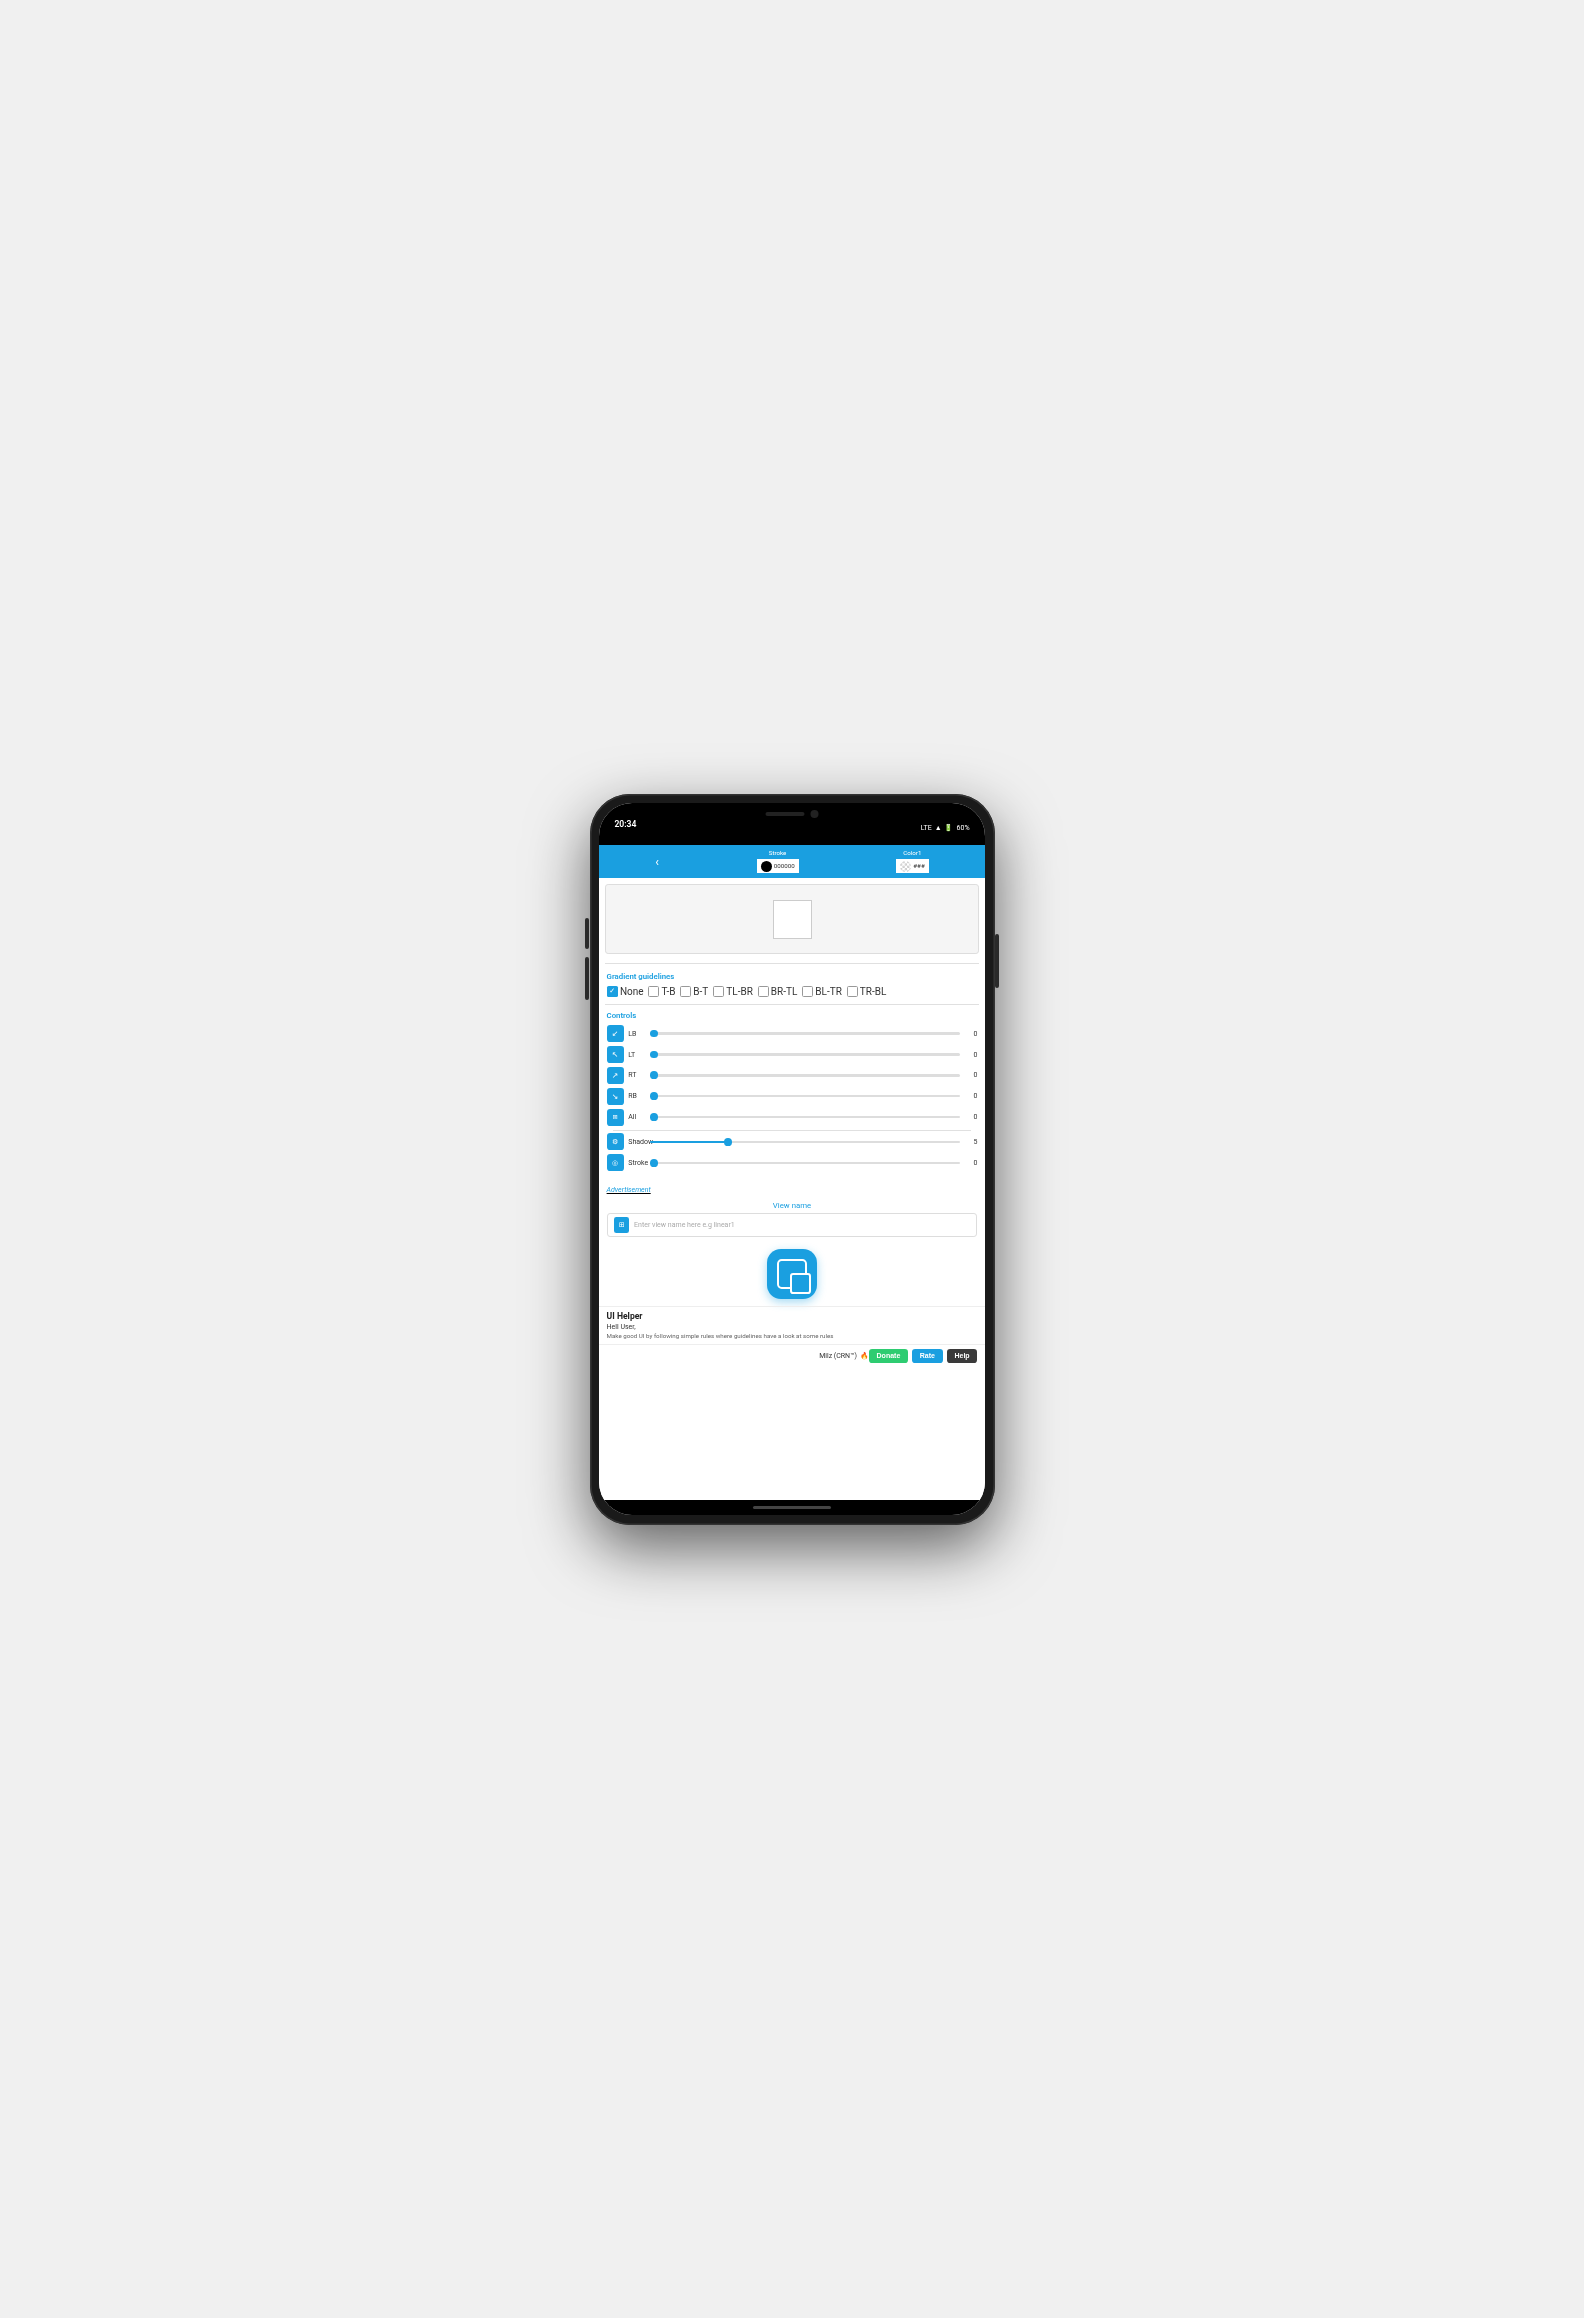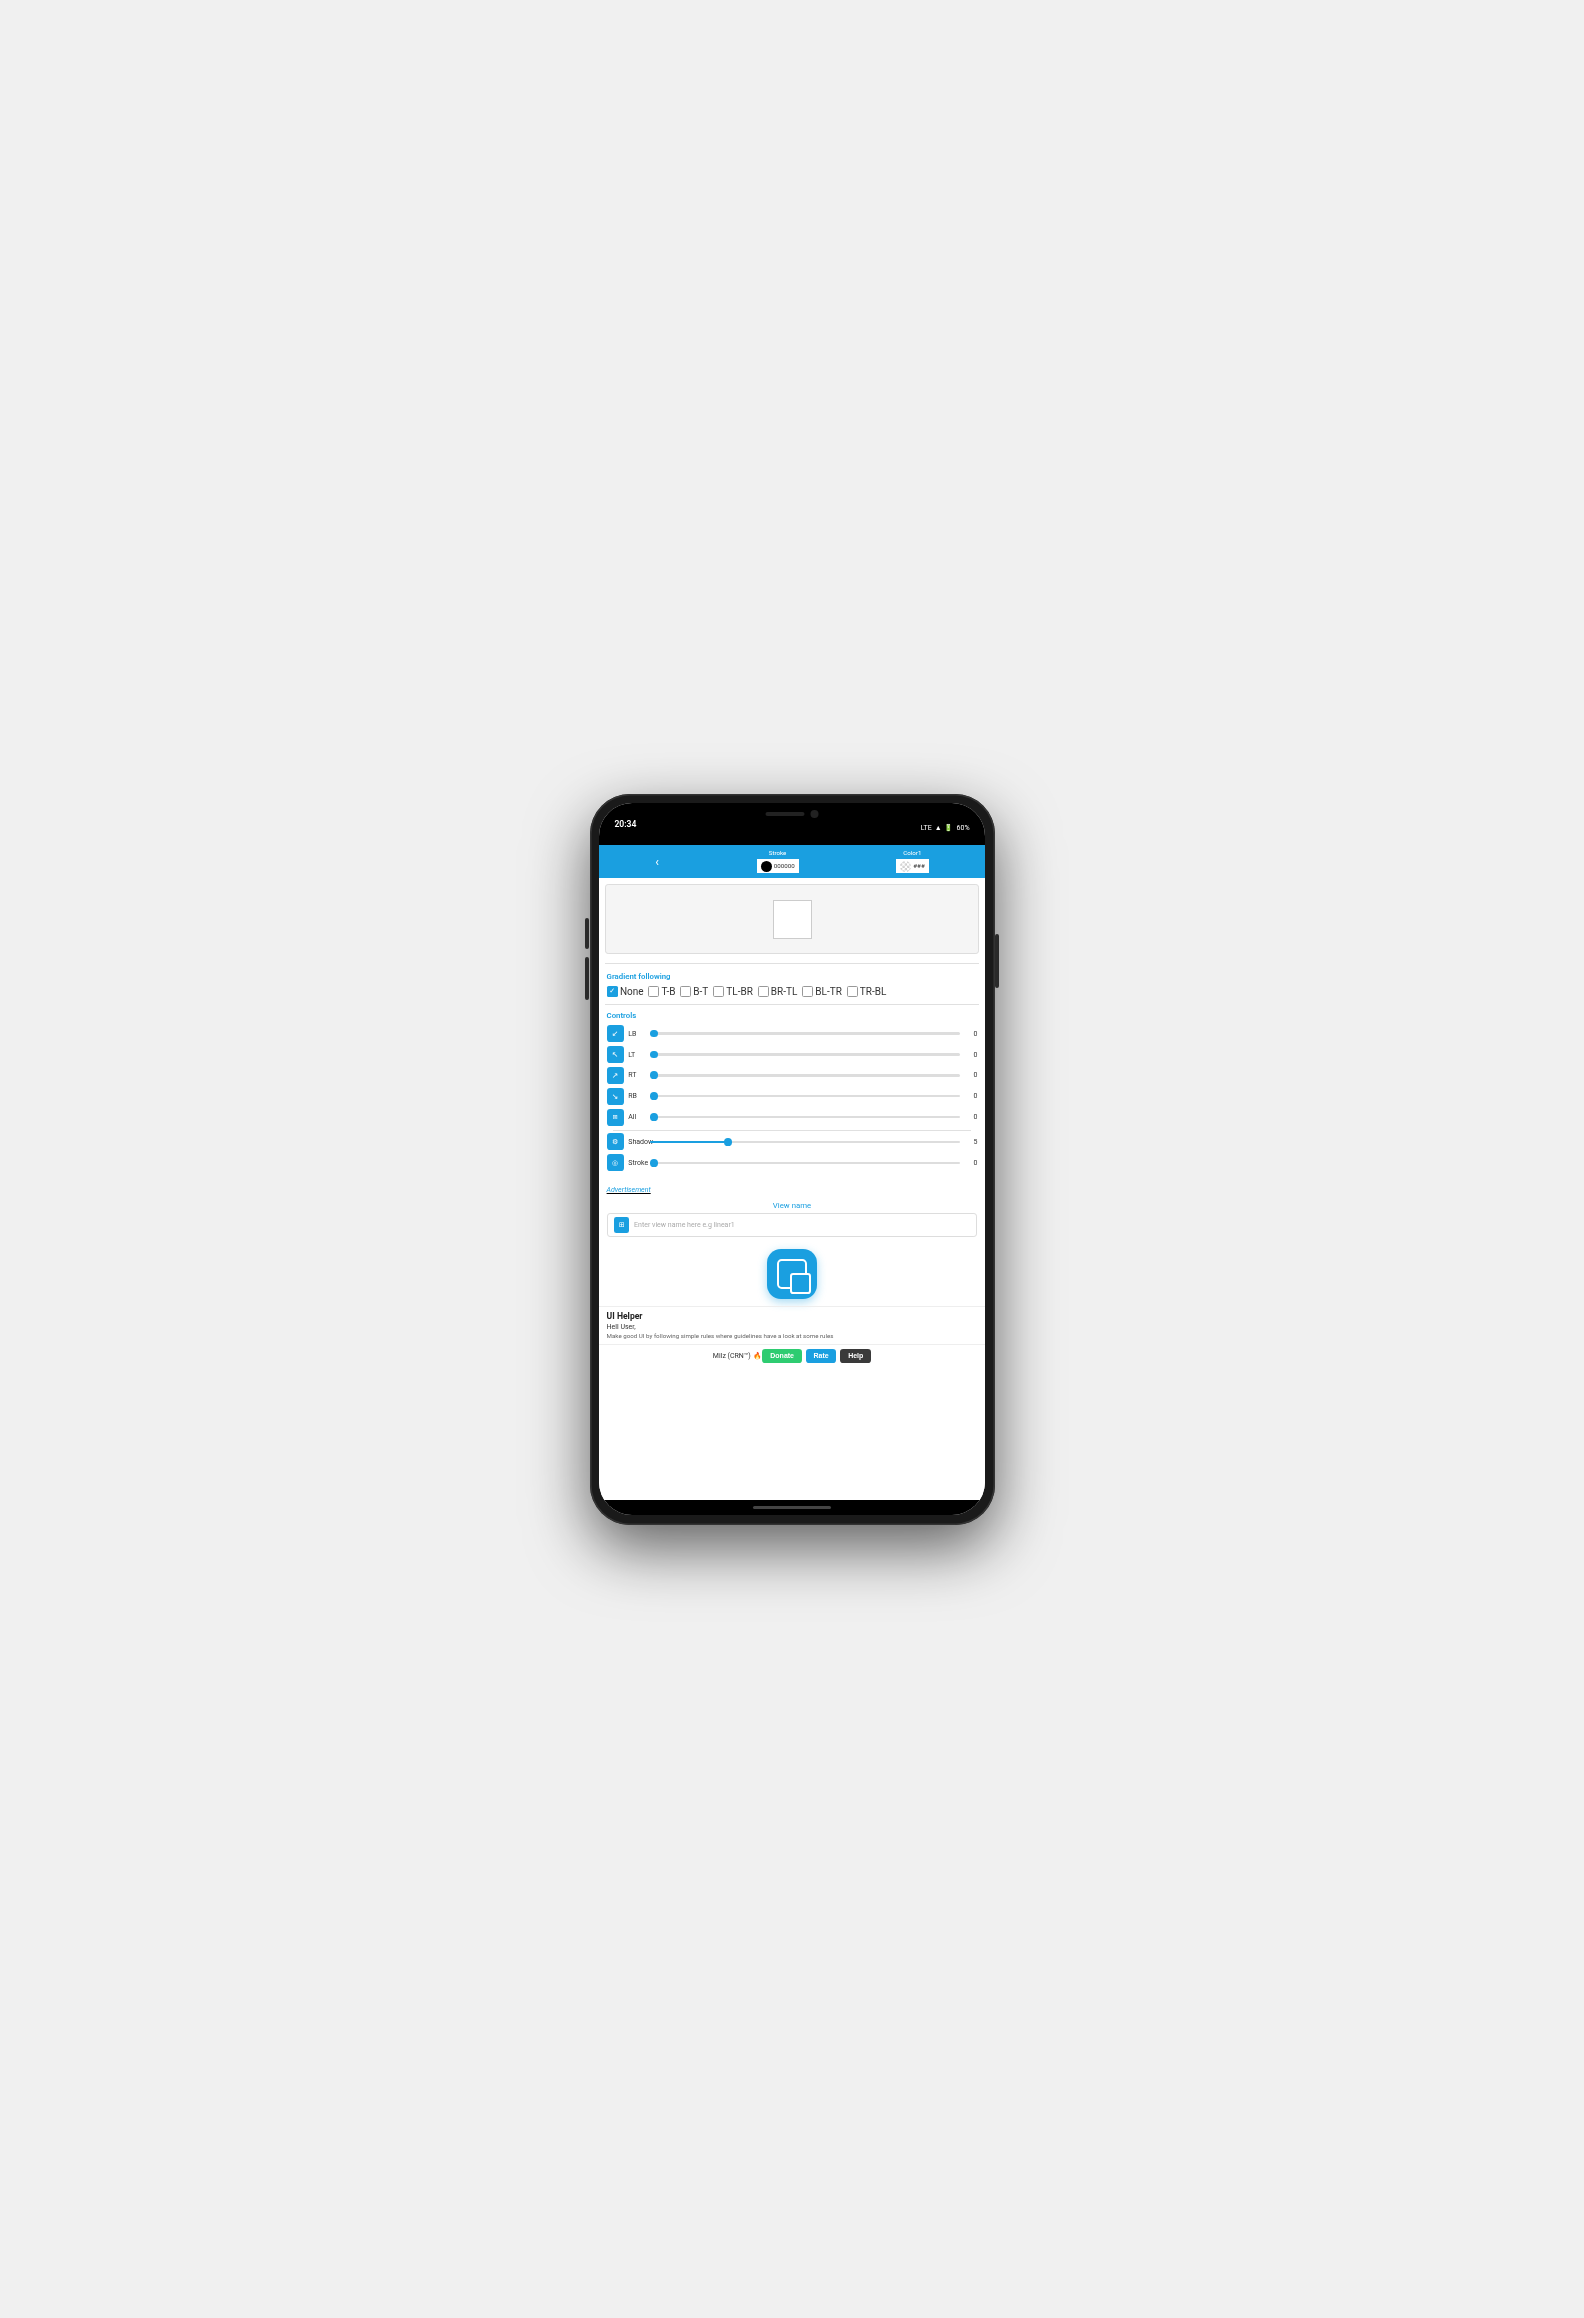--- a/index.html
+++ b/index.html
@@ -430,21 +430,21 @@
       line-height: 1.3;
     }
 
     
     .bottom-bar {
       background: #fff;
       border-top: 0.8px solid #eee;
       padding: 4.7px 7.8px;
       display: flex;
       align-items: center;
-      justify-content: center;
+      justify-content: flex-end;
       flex-shrink: 0;
     }
     .bottom-brand {
       display: flex;
       align-items: center;
       gap: 3.1px;
       font-size: 7px;
       color: #333;
     }
     .bottom-actions {
@@ -534,21 +534,21 @@
         </div>
       </div>
 
       <div class="preview-area">
         <div class="preview-rect"></div>
       </div>
 
       <div class="section-divider"></div>
 
       <div class="gradient-section">
-        <div class="section-title">Gradient following</div>
+        <div class="section-title">Gradient guidelines</div>
         <div class="gradient-options">
           <div class="gradient-option">
             <div class="checkbox-checked">✓</div>
             <span class="option-label">None</span>
           </div>
           <div class="gradient-option">
             <div class="checkbox-unchecked"></div>
             <span class="option-label">T-B</span>
           </div>
           <div class="gradient-option">

